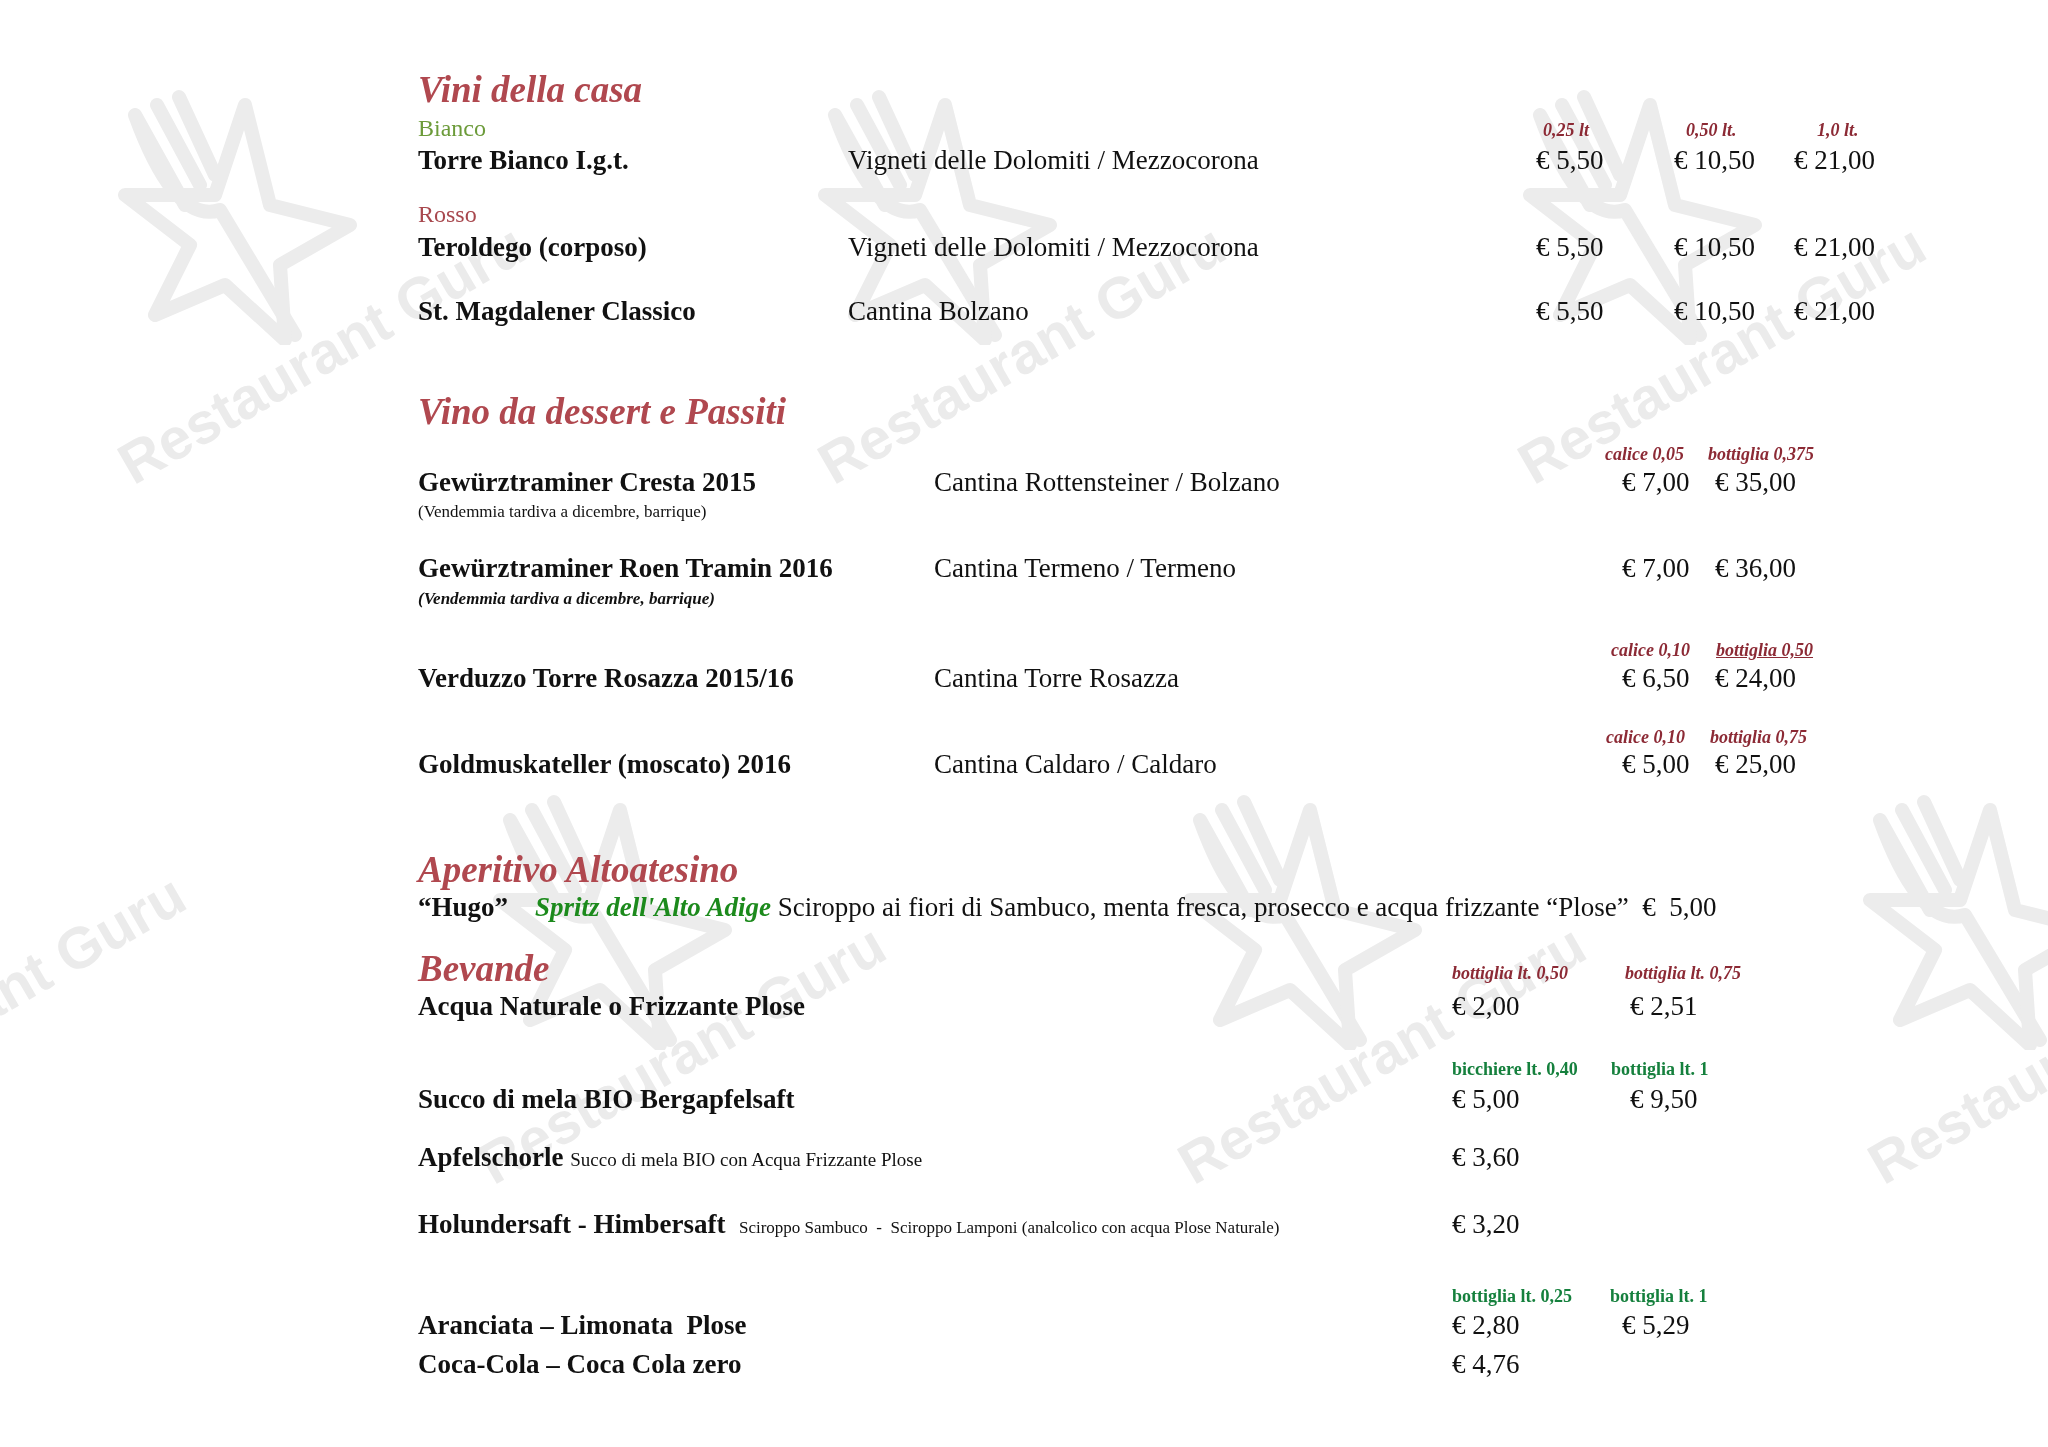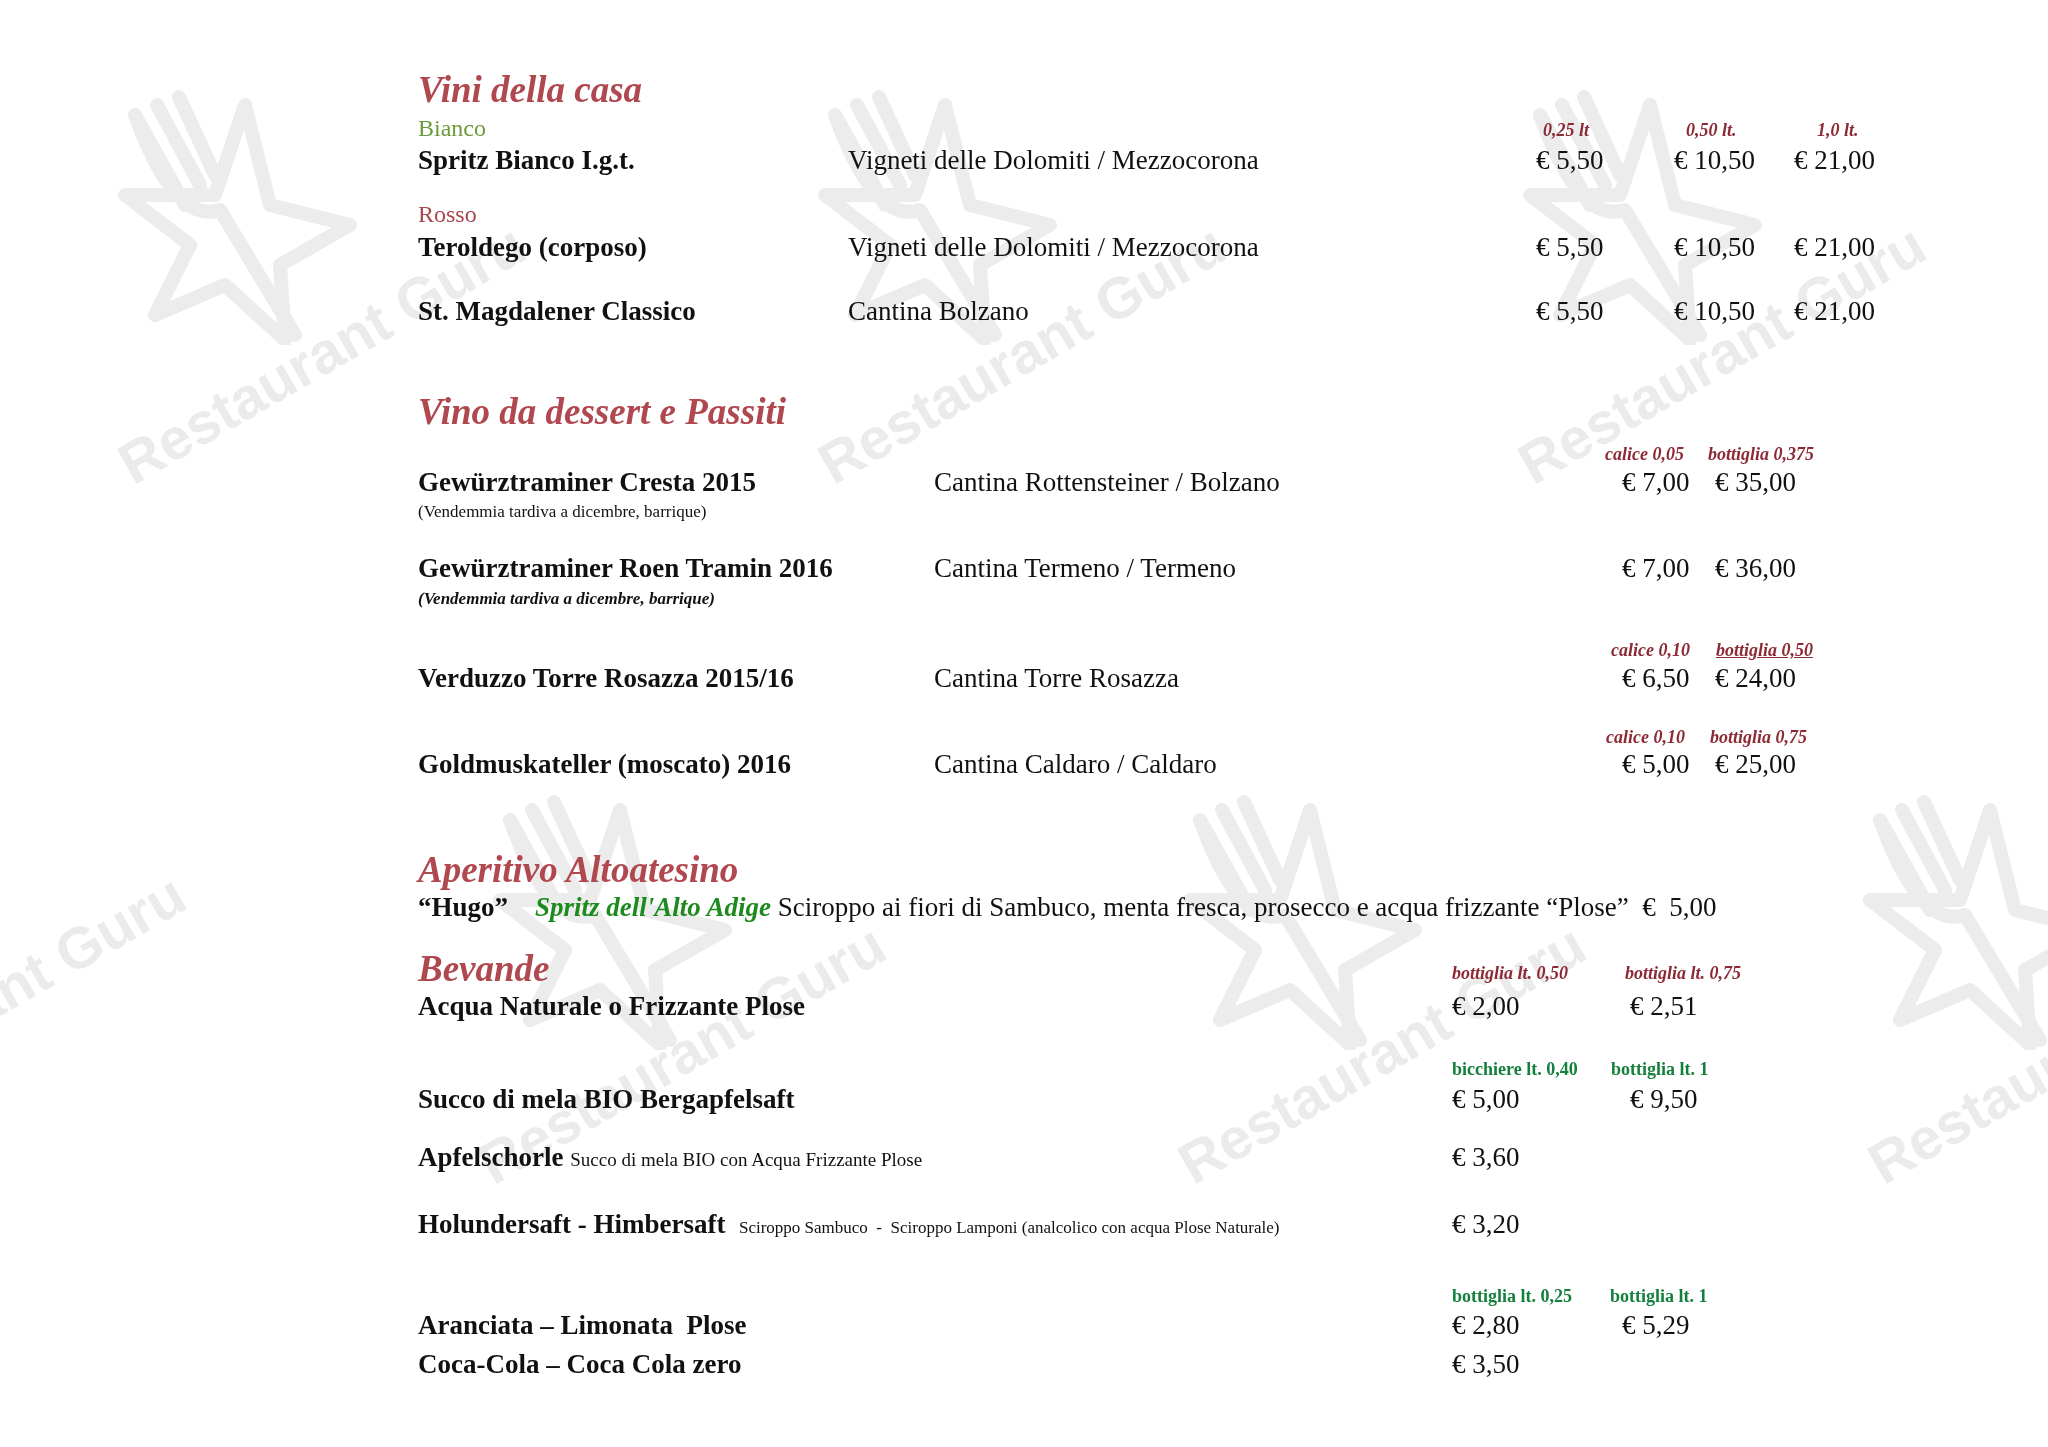--- a/index.html
+++ b/index.html
@@ -75,21 +75,21 @@
 <div class="wm-text" style="left:500px;top:1130px;">Restaurant Guru</div>
 <div class="wm-text" style="left:1200px;top:1130px;">Restaurant Guru</div>
 <div class="wm-text" style="left:1890px;top:1130px;">Restaurant Guru</div>
 
 <div class="abs h" style="left:418px;top:68px;">Vini della casa</div>
 <div class="abs sub green" style="left:418px;top:115px;">Bianco</div>
 <div class="abs lbl" style="left:1543px;top:120px;">0,25 lt</div>
 <div class="abs lbl" style="left:1686px;top:120px;">0,50 lt.</div>
 <div class="abs lbl" style="left:1817px;top:120px;">1,0 lt.</div>
 
-<div class="abs name" style="left:418px;top:145px;">Spritz Bianco I.g.t.</div>
+<div class="abs name" style="left:418px;top:145px;">Torre Bianco I.g.t.</div>
 <div class="abs prod" style="left:848px;top:145px;">Vigneti delle Dolomiti / Mezzocorona</div>
 <div class="abs price" style="left:1536px;top:145px;">€ 5,50</div>
 <div class="abs price" style="left:1674px;top:145px;">€ 10,50</div>
 <div class="abs price" style="left:1794px;top:145px;">€ 21,00</div>
 
 <div class="abs sub red" style="left:418px;top:201px;">Rosso</div>
 <div class="abs name" style="left:418px;top:232px;">Teroldego (corposo)</div>
 <div class="abs prod" style="left:848px;top:232px;">Vigneti delle Dolomiti / Mezzocorona</div>
 <div class="abs price" style="left:1536px;top:232px;">€ 5,50</div>
 <div class="abs price" style="left:1674px;top:232px;">€ 10,50</div>
@@ -164,13 +164,13 @@
 </div>
 <div class="abs price" style="left:1452px;top:1209px;">€ 3,20</div>
 
 <div class="abs lbl-n" style="left:1452px;top:1286px;">bottiglia lt. 0,25</div>
 <div class="abs lbl-n" style="left:1610px;top:1286px;">bottiglia lt. 1</div>
 <div class="abs name" style="left:418px;top:1310px;white-space:pre;">Aranciata – Limonata  Plose</div>
 <div class="abs price" style="left:1452px;top:1310px;">€ 2,80</div>
 <div class="abs price" style="left:1622px;top:1310px;">€ 5,29</div>
 
 <div class="abs name" style="left:418px;top:1349px;">Coca-Cola – Coca Cola zero</div>
-<div class="abs price" style="left:1452px;top:1349px;">€ 3,50</div>
+<div class="abs price" style="left:1452px;top:1349px;">€ 4,76</div>
 
 </body></html>

